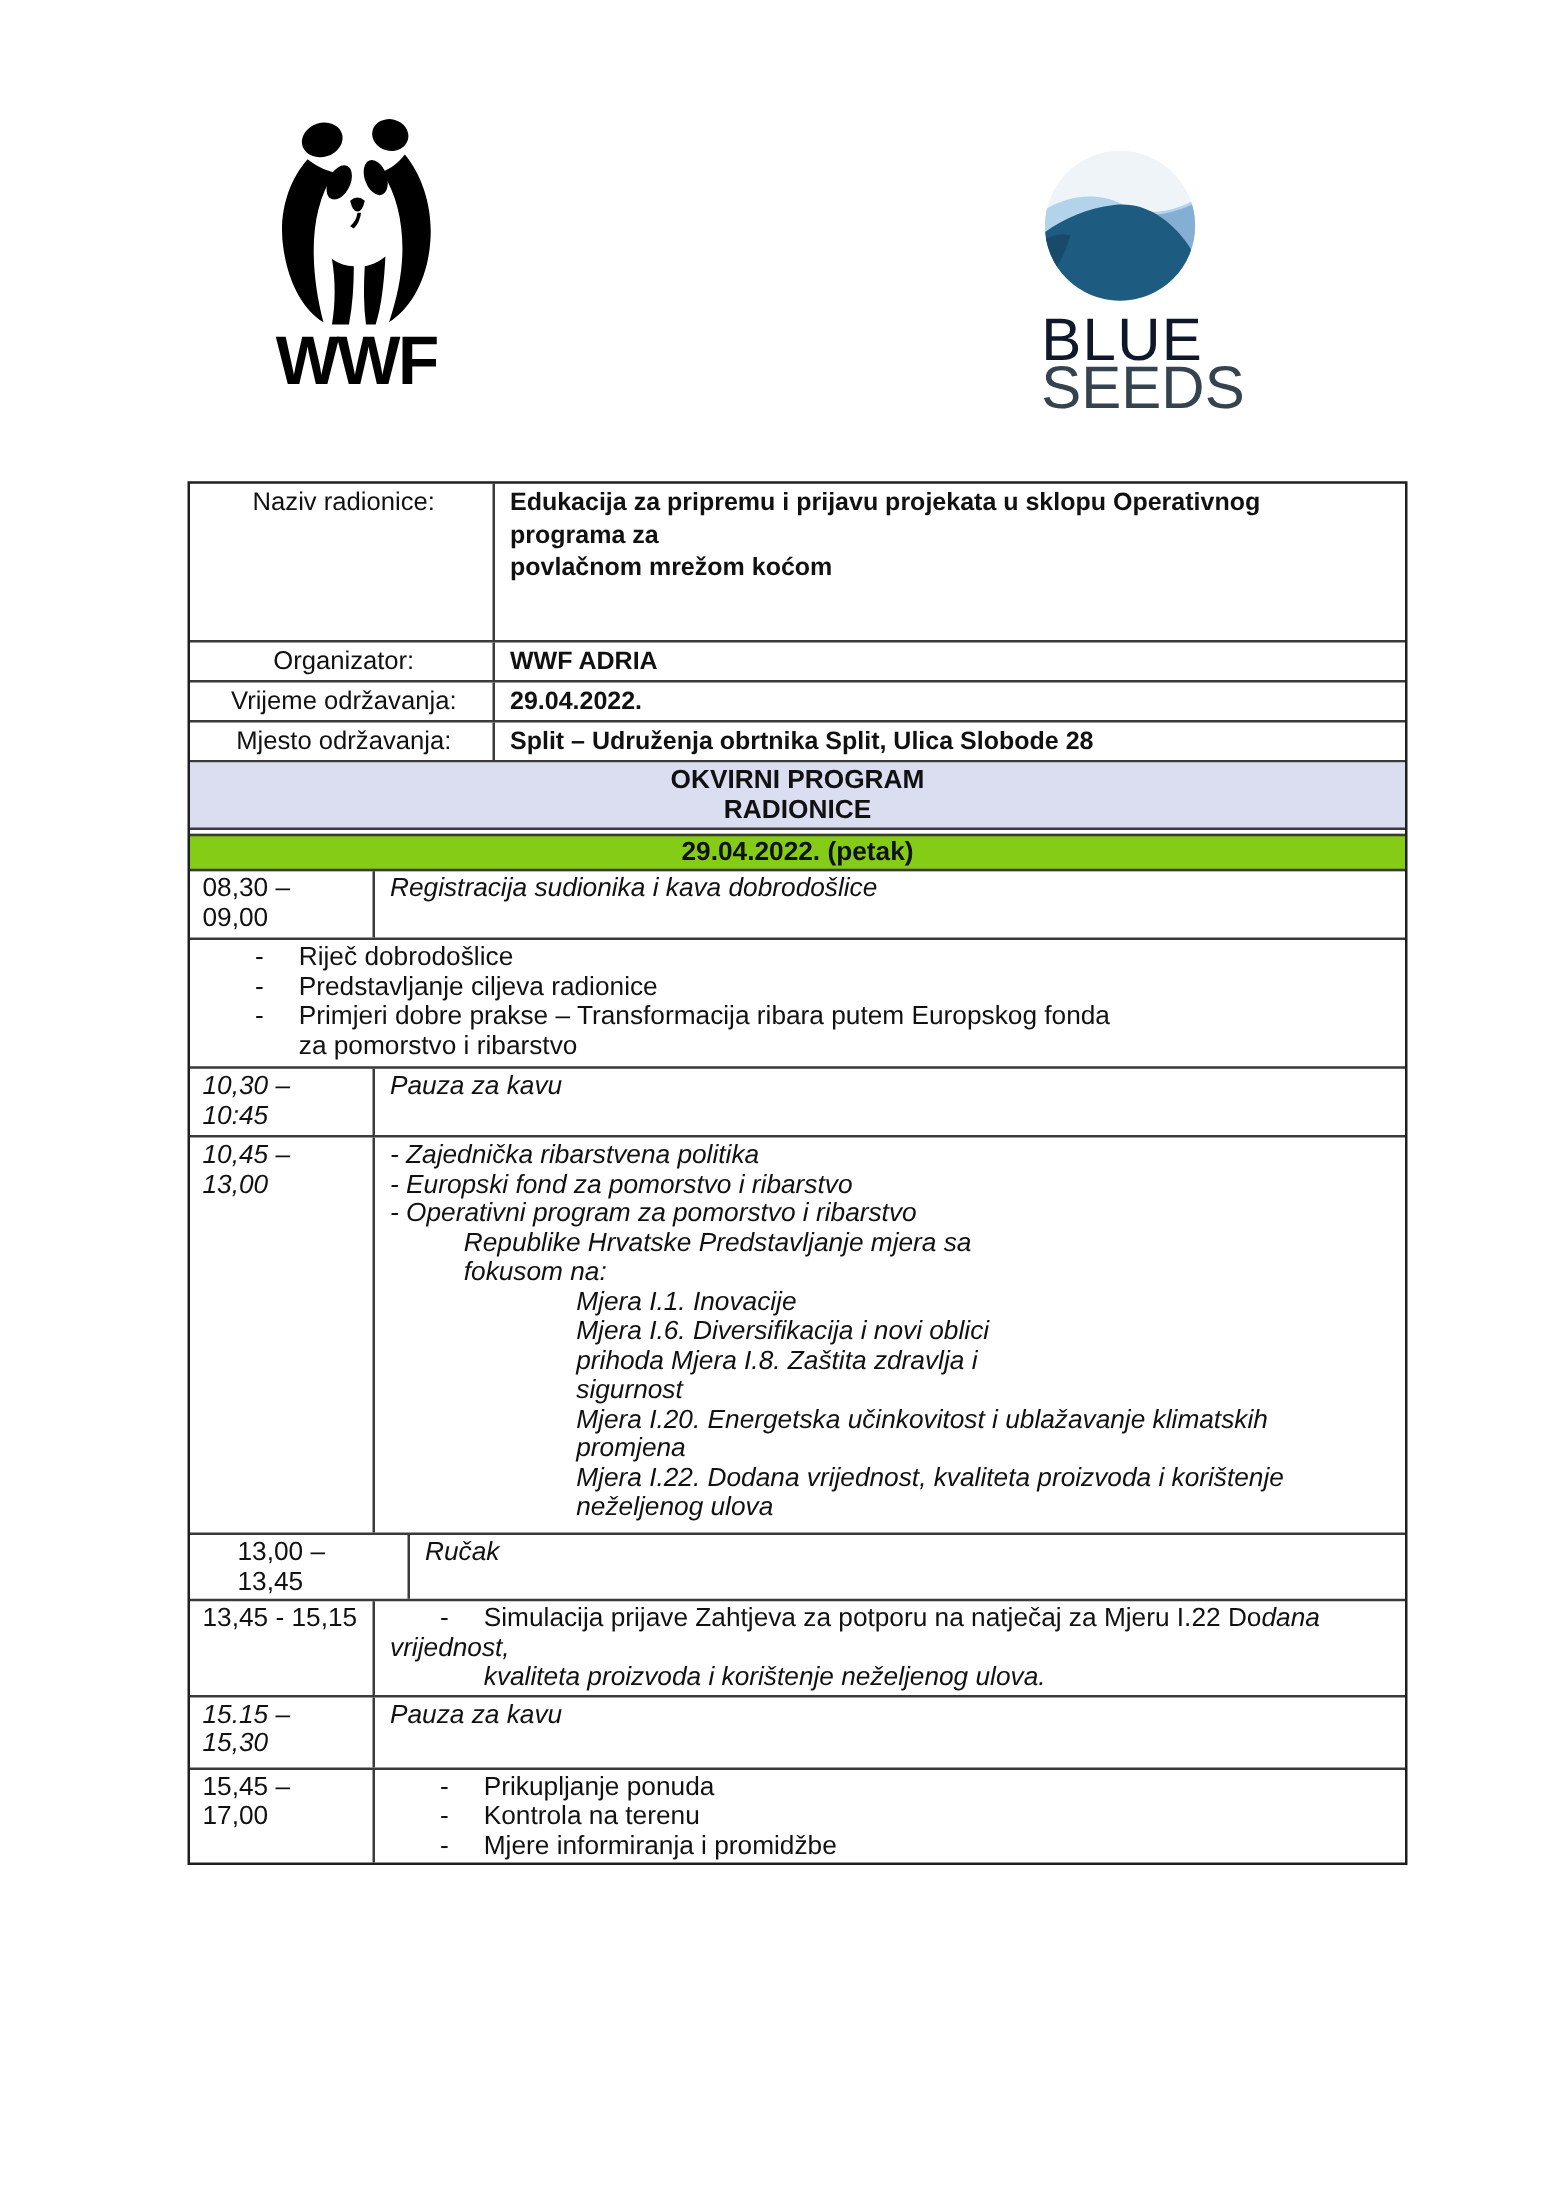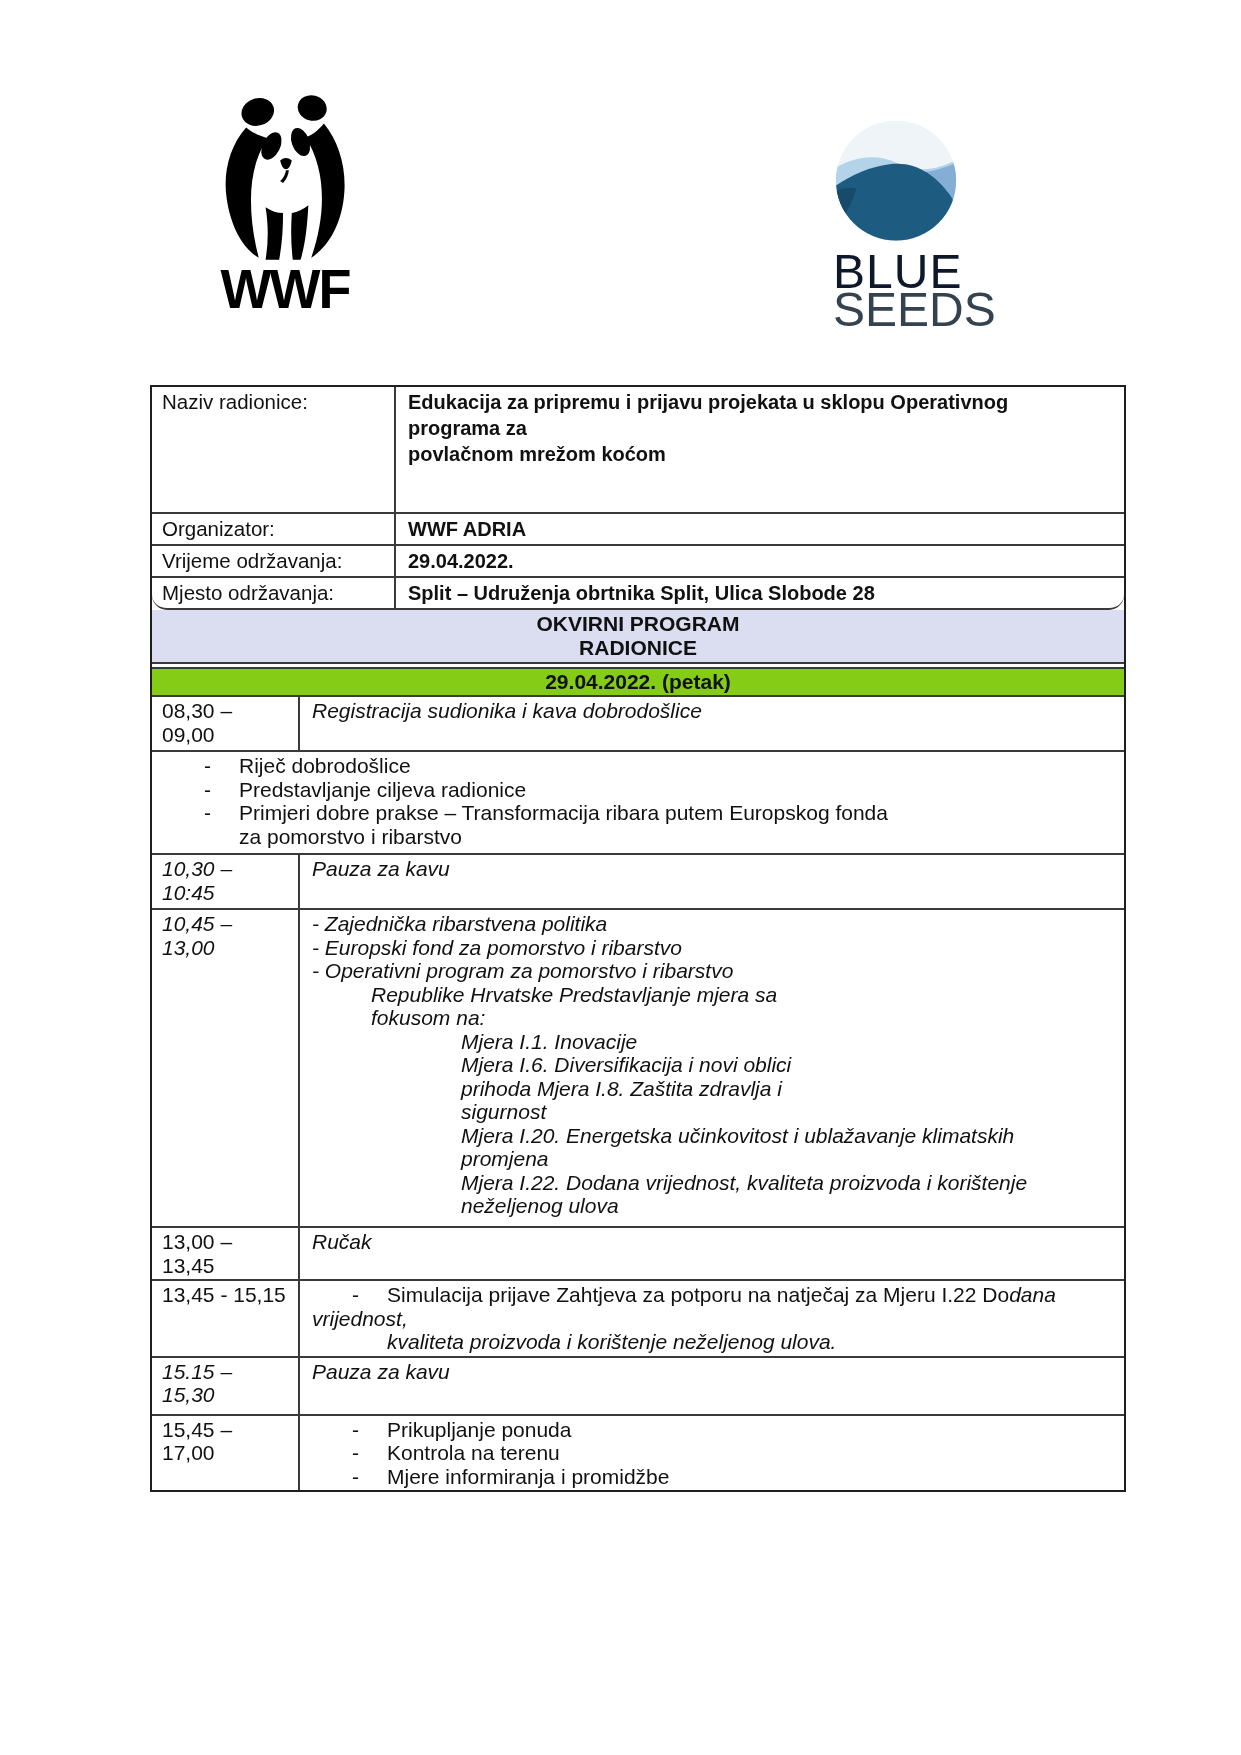--- a/index.html
+++ b/index.html
@@ -41,34 +41,34 @@
   .row:last-child{border-bottom:none;}
   .cell{box-sizing:border-box;}
   .c1{border-right:2px solid #3a3a3a;padding:2px 6px 2px 10px;line-height:23.5px;}
   .c2{flex:1;padding:2px 10px 2px 12px;line-height:23.5px;}
   .info .c1{width:244px;}
   .sched .c1{width:148px;white-space:nowrap;}
 
   .r-naziv{min-height:127px;}
   .r-org{min-height:28px;}
   .r-vrijeme{min-height:27px;}
-  .r-mjesto{min-height:27px;border-radius:15px;}
+  .r-mjesto{min-height:27px;}
   .r-head1{min-height:46px;}
   .r-head2{min-height:26px;margin-top:3px;border-top:2px solid #3a3a3a;}
   .r-a{min-height:55px;}
   .r-b{min-height:103px;}
   .r-c{min-height:55px;}
   .r-d{min-height:318px;}
-  .r-e{min-height:53px;}
+  .r-e{min-height:53px;padding-left:28px;}
   .r-f{min-height:72px;}
   .r-g{min-height:58px;}
   .r-h{min-height:74px;}
 
   .val{font-weight:bold;white-space:nowrap;font-size:20px;line-height:26px;}
-  .lbl{font-size:20.5px;line-height:26px;}
+  .lbl{font-size:20.5px;line-height:26px;text-align:center;}
 
   .hdr{
     display:block;width:100%;
     text-align:center;font-weight:bold;
     padding:1px 0;line-height:22px;
   }
 
   .line{white-space:nowrap;}
   .it{font-style:italic;}
   .bullet{position:relative;padding-left:75px;}

